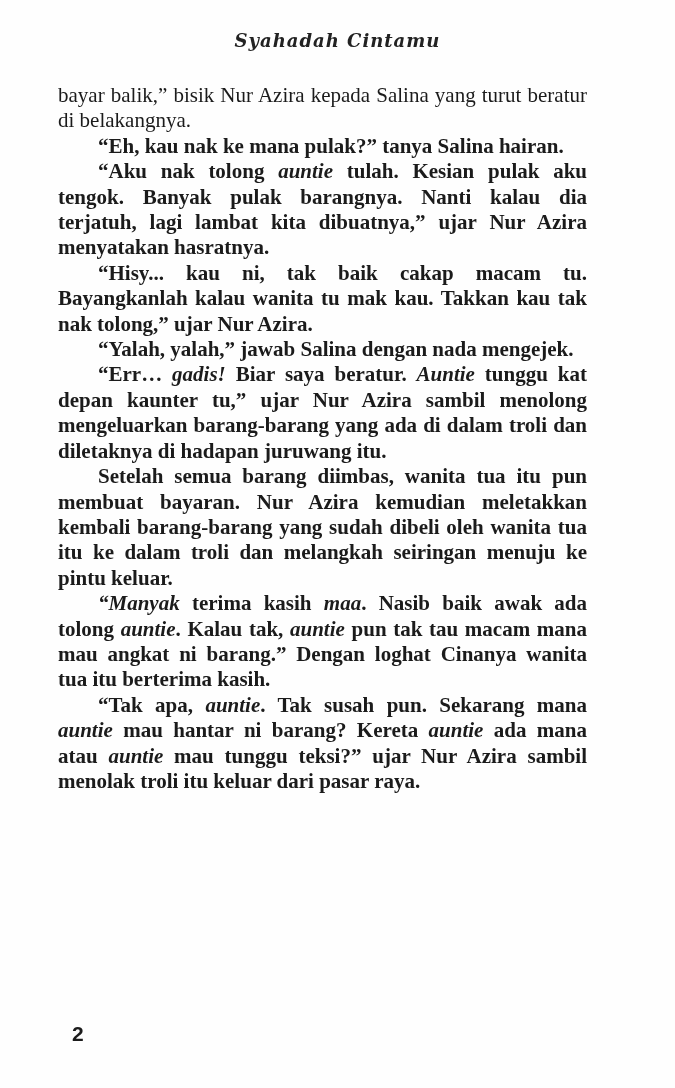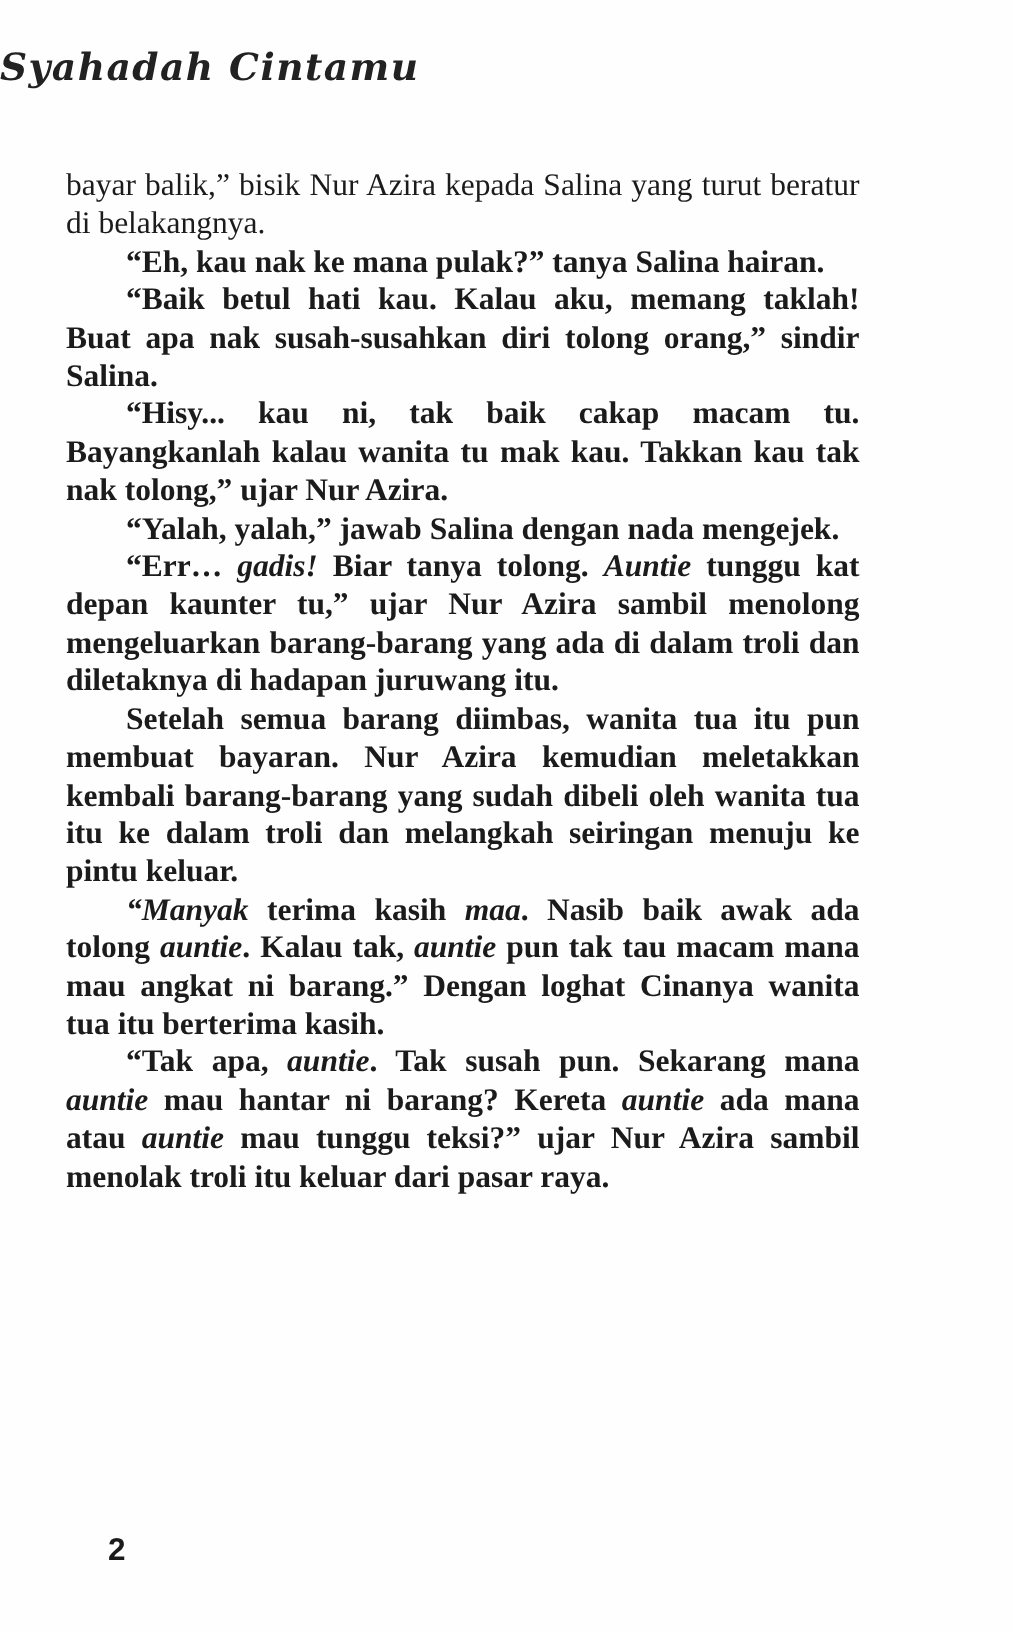--- a/index.html
+++ b/index.html
@@ -13,39 +13,38 @@
     height: 1088px;
     background: #fefefe;
     color: #1b1b1b;
     overflow: hidden;
   }
   .running-head {
     position: absolute;
     top: 30px;
     left: 0;
     right: 0;
-    text-align: left;
+    text-align: center;
     font-family: "DejaVu Serif", serif;
     font-style: italic;
     font-weight: 700;
-    font-size: 25px;
+    font-size: 18px;
     letter-spacing: 1px;
     color: #222222;
   }
   .body-text {
     position: absolute;
     top: 83px;
-    left: 44px;
+    left: 58px;
     width: 529px;
     font-family: "Liberation Serif", serif;
     font-size: 21px;
     line-height: 25.4px;
     text-align: justify;
     color: #1b1b1b;
-    margin-top: 28px;
   }
   .body-text p.para {
     margin: 0;
     padding: 0;
   }
   .body-text p.para.indent {
     text-indent: 40px;
     font-weight: bold;
   }
   .body-text em {
@@ -63,23 +62,23 @@
 </style>
 </head>
 <body>
 
 <div class="page">
   <div class="running-head">Syahadah Cintamu</div>
 
   <div class="body-text" id="body-text">
       <p class="para"><span>bayar balik,” bisik Nur Azira kepada Salina yang turut beratur di belakangnya.</span></p>
       <p class="para indent"><span>“Eh, kau nak ke mana pulak?” tanya Salina hairan.</span></p>
-      <p class="para indent"><span>“Baik betul hati kau. Kalau aku, memang taklah! Buat apa nak susah-susahkan diri tolong orang,” sindir Salina.</span></p>
+      <p class="para indent"><span>“Aku nak tolong </span><em>auntie</em><span> tulah. Kesian pulak aku tengok. Banyak pulak barangnya. Nanti kalau dia terjatuh, lagi lambat kita dibuatnya,” ujar Nur Azira menyatakan hasratnya.</span></p>
       <p class="para indent"><span>“Hisy... kau ni, tak baik cakap macam tu. Bayangkanlah kalau wanita tu mak kau. Takkan kau tak nak tolong,” ujar Nur Azira.</span></p>
       <p class="para indent"><span>“Yalah, yalah,” jawab Salina dengan nada mengejek.</span></p>
-      <p class="para indent"><span>“Err… </span><em>gadis!</em><span> Biar tanya tolong. </span><em>Auntie</em><span> tunggu kat depan kaunter tu,” ujar Nur Azira sambil menolong mengeluarkan barang-barang yang ada di dalam troli dan diletaknya di hadapan juruwang itu.</span></p>
+      <p class="para indent"><span>“Err… </span><em>gadis!</em><span> Biar saya beratur. </span><em>Auntie</em><span> tunggu kat depan kaunter tu,” ujar Nur Azira sambil menolong mengeluarkan barang-barang yang ada di dalam troli dan diletaknya di hadapan juruwang itu.</span></p>
       <p class="para indent"><span>Setelah semua barang diimbas, wanita tua itu pun membuat bayaran. Nur Azira kemudian meletakkan kembali barang-barang yang sudah dibeli oleh wanita tua itu ke dalam troli dan melangkah seiringan menuju ke pintu keluar.</span></p>
       <p class="para indent"><em>“Manyak</em><span> terima kasih </span><em>maa</em><span>. Nasib baik awak ada tolong </span><em>auntie</em><span>. Kalau tak, </span><em>auntie</em><span> pun tak tau macam mana mau angkat ni barang.” Dengan loghat Cinanya wanita tua itu berterima kasih.</span></p>
       <p class="para indent"><span>“Tak apa, </span><em>auntie</em><span>. Tak susah pun. Sekarang mana </span><em>auntie</em><span> mau hantar ni barang? Kereta </span><em>auntie</em><span> ada mana atau </span><em>auntie</em><span> mau tunggu teksi?” ujar Nur Azira sambil menolak troli itu keluar dari pasar raya.</span></p>
     </div>
 
   <div class="page-number">2</div>
 </div>
 
 </body></html>

